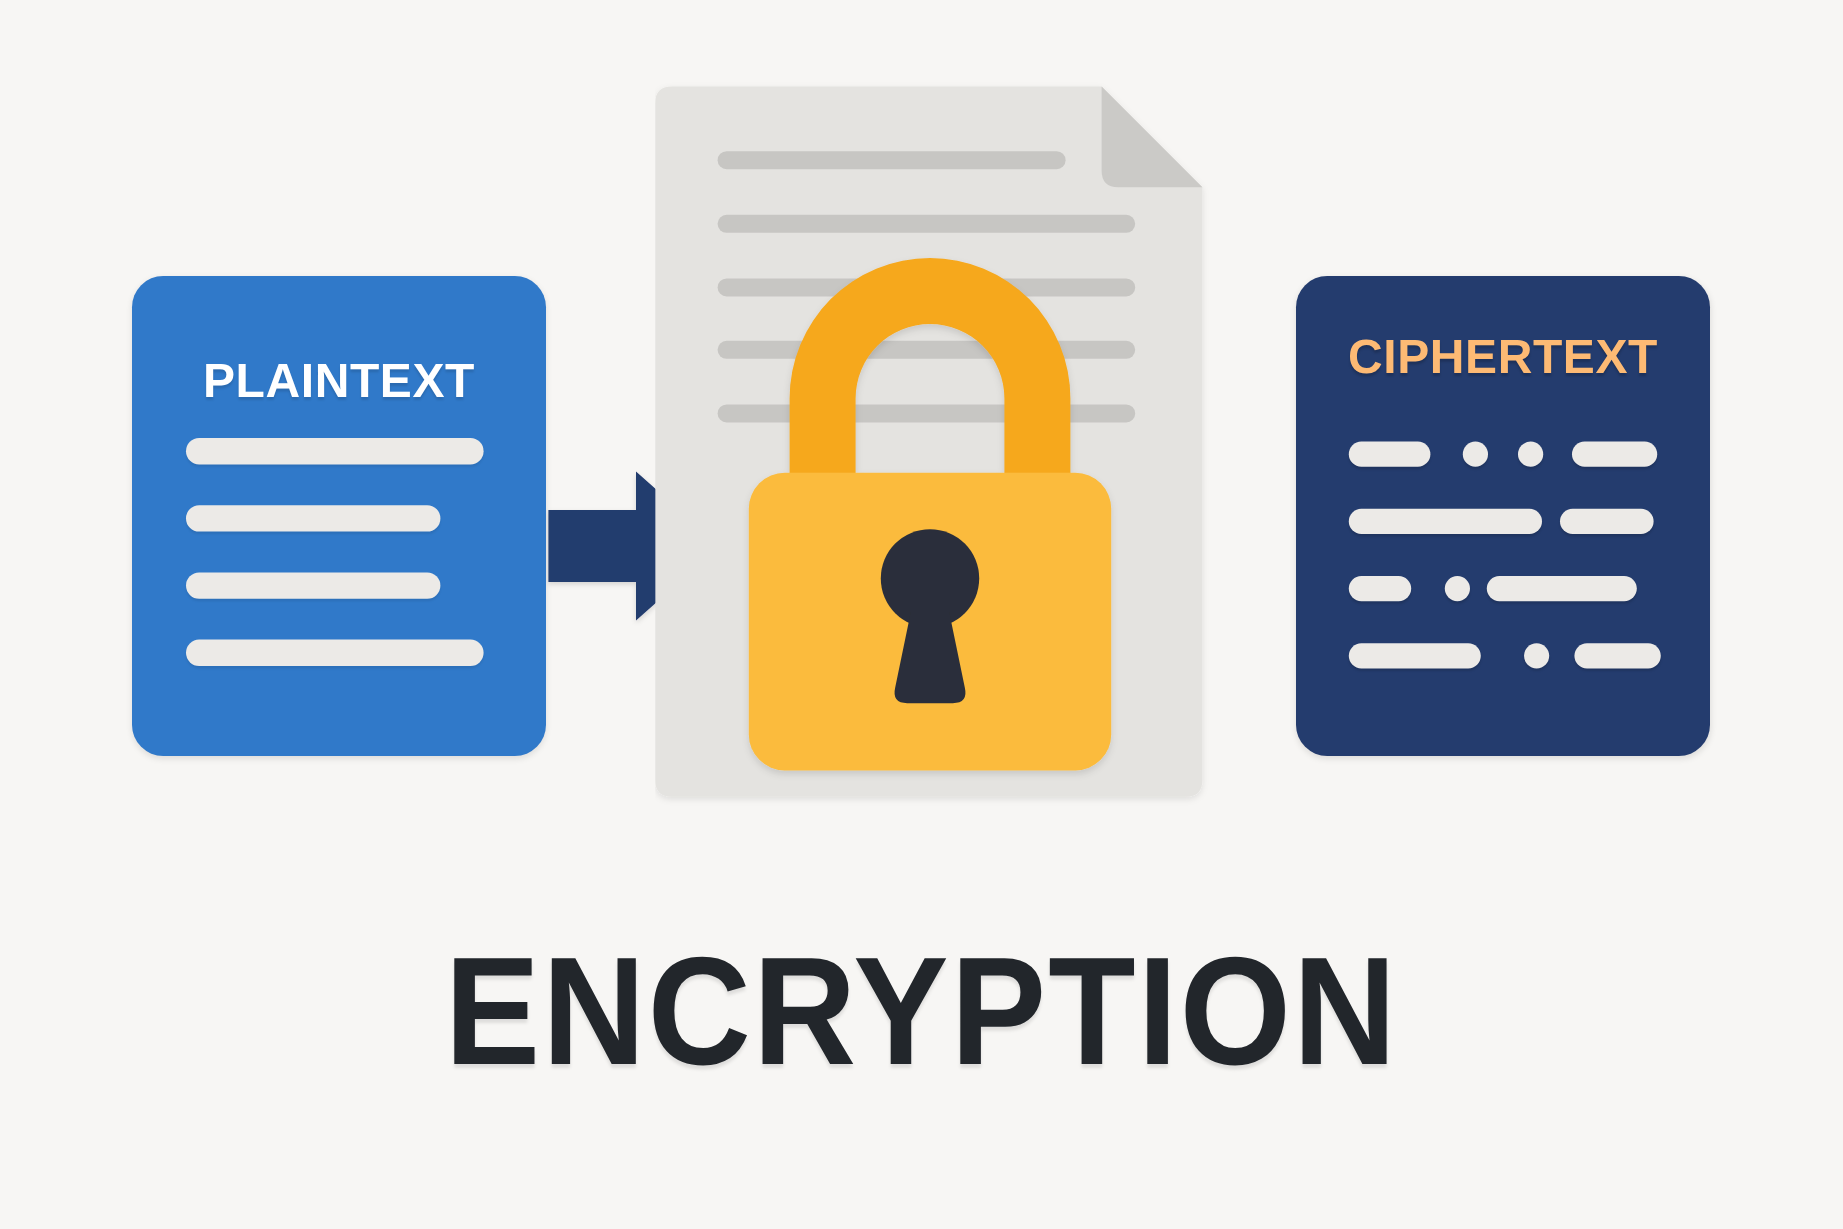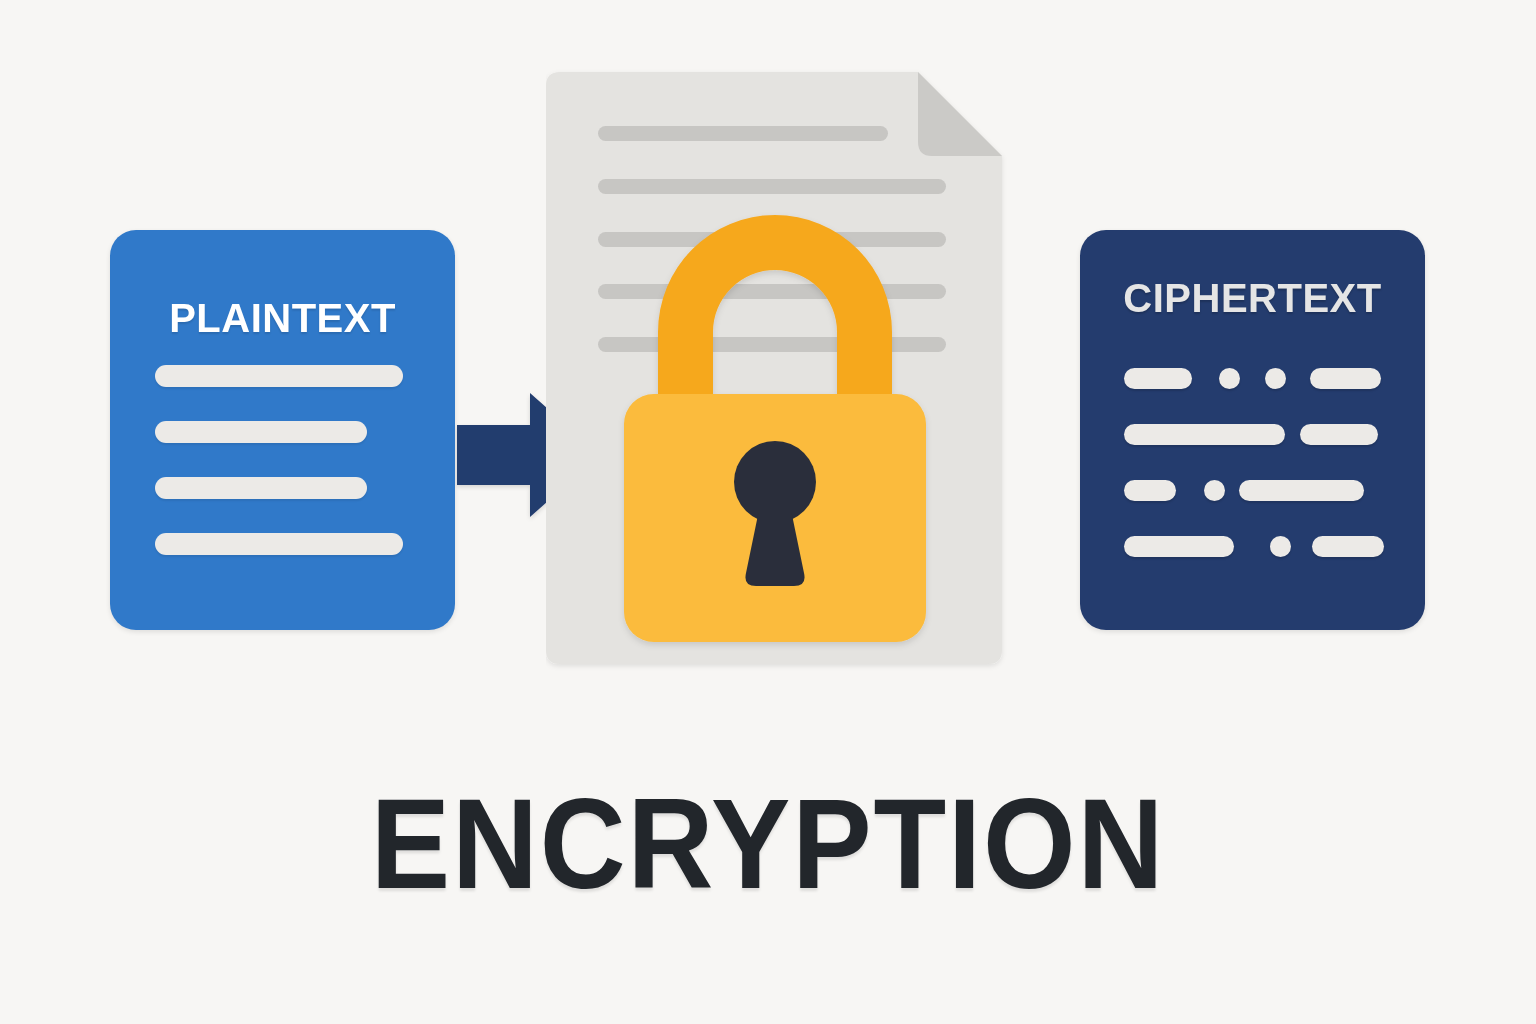--- a/index.html
+++ b/index.html
@@ -63,21 +63,21 @@
     height: 400px;
     background: #243c6e;
     border-radius: 26px;
     box-shadow: 0 2px 5px rgba(0,0,0,0.10);
   }
   #ciphertext-title {
     position: absolute;
     left: 0; right: 0;
     top: 48px;
     text-align: center;
-    color: #e5e5e5;
+    color: #fdba74;
     font-size: 40px;
     font-weight: bold;
     letter-spacing: 0.5px;
     line-height: 1;
     text-shadow: 0 2px 2px rgba(0,0,0,0.18);
   }
   .ct-seg {
     position: absolute;
     background: #eceae7;
     border-radius: 999px;

